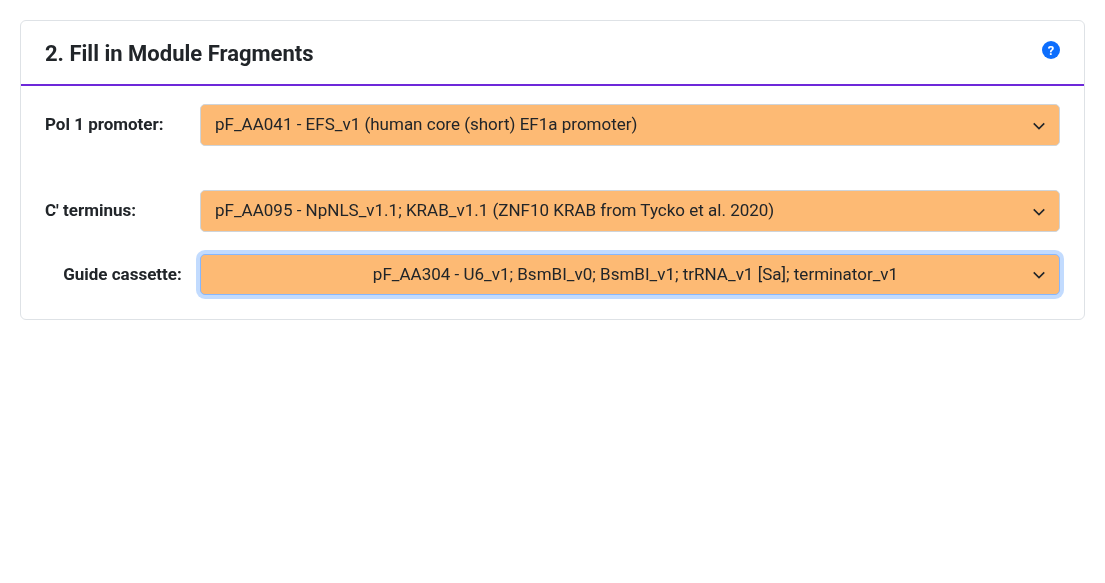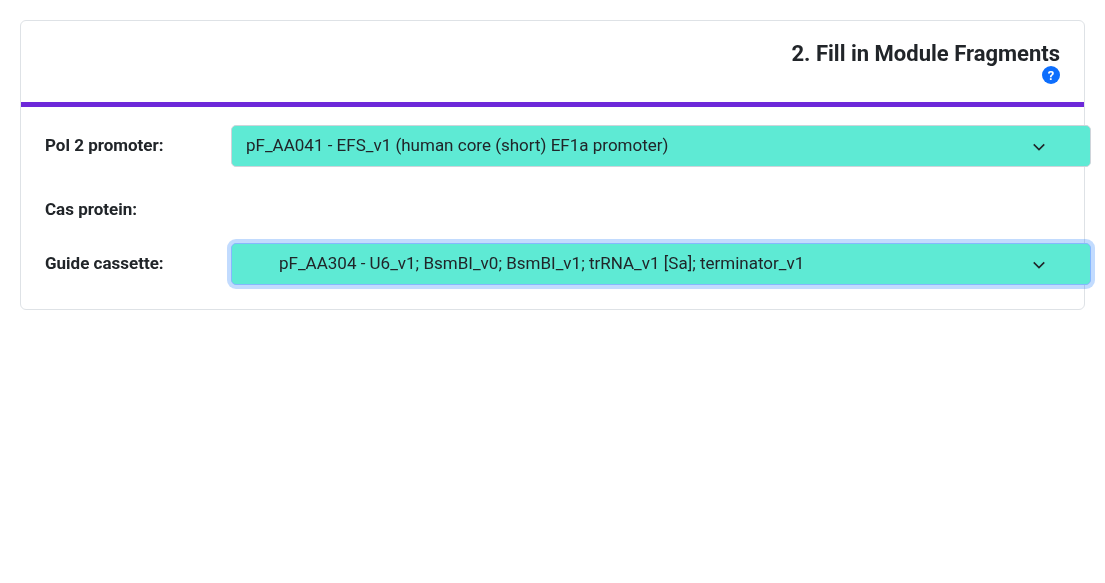--- a/index.html
+++ b/index.html
@@ -15,24 +15,23 @@
   }
   .panel {
     border: 1px solid #dee2e6;
     border-radius: 6px;
     padding: 0;
     width: 1065px;
   }
   .panel-header {
     display: flex;
     justify-content: space-between;
-    align-items: flex-end;
+    align-items: flex-start;
     padding: 20px 24px 18px 24px;
-    border-bottom: 5px solid #6d28d9;
-    flex-direction: column;
+    border-bottom: 2px solid #6d28d9;
   }
   .panel-title {
     font-size: 22px;
     font-weight: 700;
     color: #212529;
   }
   .help-link {
     display: flex;
     align-items: center;
     gap: 8px;
@@ -56,20 +55,21 @@
   .panel-body {
     padding: 18px 24px 24px 24px;
   }
   .form-row {
     display: flex;
     align-items: flex-start;
     margin-bottom: 22px;
   }
   .form-row:last-child {
     margin-bottom: 0;
+    text-align: center;
   }
   .form-label {
     width: 155px;
     flex-shrink: 0;
     font-size: 17px;
     font-weight: 700;
     color: #212529;
     padding-top: 8px;
     line-height: 1.45;
   }
@@ -77,27 +77,26 @@
     flex: 1;
     position: relative;
   }
   .form-select select,
   .form-select .select-display {
     width: 100%;
     padding: 8px 36px 8px 14px;
     font-size: 17px;
     border: 1px solid #ced4da;
     border-radius: 5px;
-    background: #5eead4;
+    background: #fdba74;
     color: #212529;
     appearance: none;
     cursor: pointer;
     line-height: 1.4;
     font-family: inherit;
-    margin-left: 31px;
   }
   .form-select.focused .select-display {
     border-color: #86b7fe;
     box-shadow: 0 0 0 4px rgba(13, 110, 253, 0.25);
     outline: none;
     padding-left: 47px;
   }
   .chevron {
     position: absolute;
     right: 14px;
@@ -119,36 +118,46 @@
 <div class="panel">
   <div class="panel-header">
     <h2 class="panel-title">2. Fill in Module Fragments</h2>
     <a class="help-link">
       <span class="help-icon">?</span>
     </a>
   </div>
   <div class="panel-body">
 
     <div class="form-row">
-      <label class="form-label">Pol 2 promoter:</label>
+      <label class="form-label">Pol 1 promoter:</label>
       <div class="form-select">
         <div class="select-display">pF_AA041 - EFS_v1 (human core (short) EF1a promoter)</div>
         <span class="chevron">
           <svg viewBox="0 0 16 16" fill="none" stroke="currentColor" stroke-width="1.8">
               <path d="M2 5 L8 11 L14 5"></path>
             </svg>
         </span>
       </div>
     </div>
 
 
     <div class="form-row">
-      <label class="form-label">Cas protein:</label>
     </div>
 
+    <div class="form-row">
+      <label class="form-label">C' terminus:</label>
+      <div class="form-select">
+        <div class="select-display">pF_AA095 - NpNLS_v1.1; KRAB_v1.1 (ZNF10 KRAB from Tycko et al. 2020)</div>
+        <span class="chevron">
+          <svg viewBox="0 0 16 16" fill="none" stroke="currentColor" stroke-width="1.8">
+              <path d="M2 5 L8 11 L14 5"></path>
+            </svg>
+        </span>
+      </div>
+    </div>
 
     <div class="form-row">
       <label class="form-label">Guide cassette:</label>
       <div class="form-select focused">
         <div class="select-display">pF_AA304 - U6_v1; BsmBI_v0; BsmBI_v1; trRNA_v1 [Sa]; terminator_v1</div>
         <span class="chevron">
           <svg viewBox="0 0 16 16" fill="none" stroke="currentColor" stroke-width="1.8">
               <path d="M2 5 L8 11 L14 5"></path>
             </svg>
         </span>

